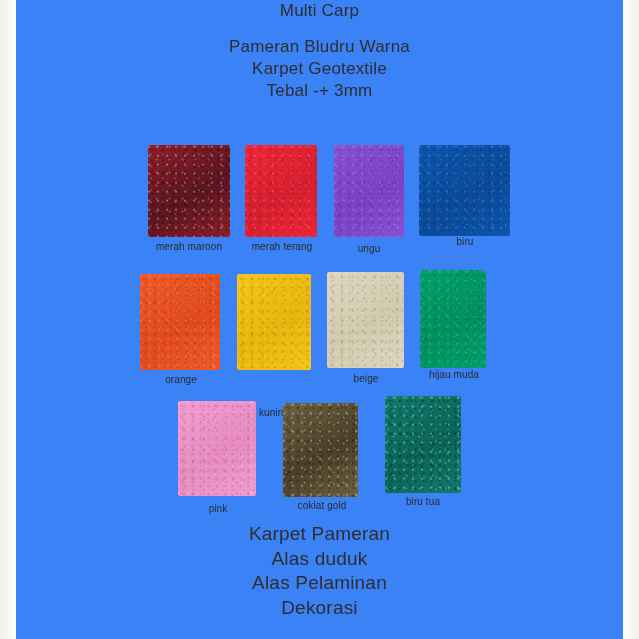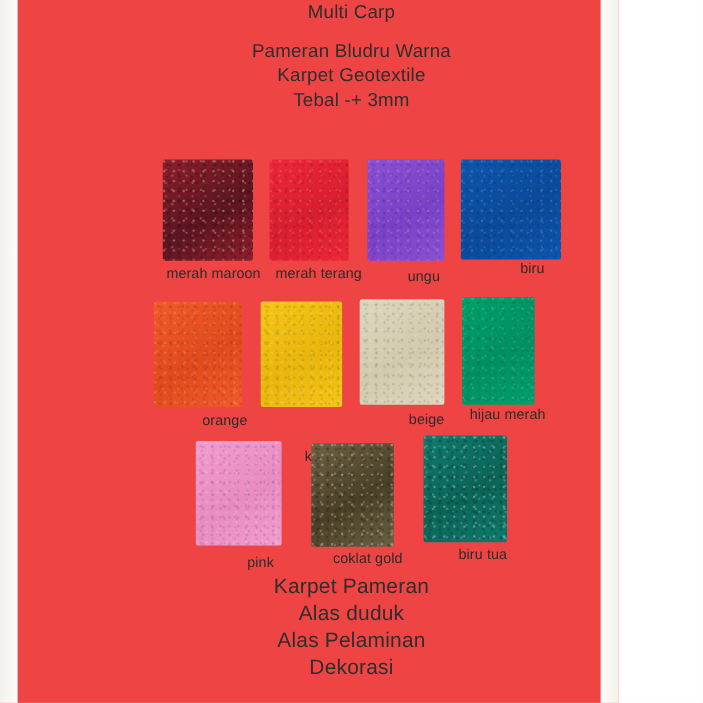--- a/index.html
+++ b/index.html
@@ -5,23 +5,23 @@
   html, body {
     margin: 0;
     padding: 0;
     background: #ffffff;
   }
   body {
     font-family: "Liberation Sans", sans-serif;
   }
   #page {
     position: relative;
-    width: 562px;
+    width: 639px;
     height: 639px;
-    background: #ef4444;
+    background: #3b82f6;
     overflow: hidden;
   }
   
   #page::before {
     content: "";
     position: absolute;
     left: 0; top: 0; bottom: 0;
     width: 16px;
     background: linear-gradient(to right, #f2f1ec, #fdfdfb);
     pointer-events: none;
@@ -87,22 +87,22 @@
       radial-gradient(circle at 82% 66%, rgba(0,0,0,0.35) 0.8px, transparent 1.6px),
       radial-gradient(circle at 24% 78%, rgba(255,255,255,0.35) 0.6px, transparent 1.3px),
       radial-gradient(circle at 54% 88%, rgba(0,0,0,0.30) 0.7px, transparent 1.5px);
     background-size: 9px 9px, 11px 11px, 13px 13px, 8px 8px, 12px 12px, 10px 10px;
     pointer-events: none;
   }
   .swatch.mottled::after { opacity: 0.62; }
 
   .swatch-label {
     position: absolute;
-    text-align: right;
-    font-size: 13px;
+    text-align: center;
+    font-size: 10px;
     color: #2b2b2b;
     letter-spacing: 0.1px;
     white-space: nowrap;
   }
 </style>
 </head>
 <body>
 
 <div id="page">
 
@@ -123,21 +123,21 @@
       <div class="swatch-label" style="left: 338px; top: 243px; width: 62px;">ungu</div>
       <div class="swatch" style="left: 419px; top: 145px; width: 91px; height: 91px; background: linear-gradient(150deg, rgb(13, 86, 174) 0%, rgb(10, 74, 154) 55%, rgb(13, 86, 174) 100%);"></div>
       <div class="swatch-label" style="left: 435px; top: 236px; width: 60px;">biru</div>
       <div class="swatch" style="left: 140px; top: 274px; width: 80px; height: 96px; background: linear-gradient(150deg, rgb(241, 90, 41) 0%, rgb(225, 74, 28) 55%, rgb(241, 90, 41) 100%);"></div>
       <div class="swatch-label" style="left: 137px; top: 374px; width: 88px;">orange</div>
       <div class="swatch" style="left: 237px; top: 274px; width: 74px; height: 96px; background: linear-gradient(150deg, rgb(245, 197, 24) 0%, rgb(232, 182, 12) 55%, rgb(245, 197, 24) 100%);"></div>
       <div class="swatch-label" style="left: 232px; top: 374px; width: 84px; margin-top: 33px;">kuning</div>
       <div class="swatch" style="left: 327px; top: 272px; width: 77px; height: 96px; background: linear-gradient(150deg, rgb(222, 215, 190) 0%, rgb(210, 202, 174) 55%, rgb(222, 215, 190) 100%);"></div>
       <div class="swatch-label" style="left: 328px; top: 373px; width: 76px;">beige</div>
       <div class="swatch" style="left: 420px; top: 270px; width: 66px; height: 98px; background: linear-gradient(150deg, rgb(0, 160, 107) 0%, rgb(0, 144, 97) 55%, rgb(0, 160, 107) 100%);"></div>
-      <div class="swatch-label" style="left: 412px; top: 369px; width: 84px;">hijau merah</div>
+      <div class="swatch-label" style="left: 412px; top: 369px; width: 84px;">hijau muda</div>
       <div class="swatch" style="left: 178px; top: 401px; width: 78px; height: 95px; background: linear-gradient(150deg, rgb(242, 156, 207) 0%, rgb(232, 139, 195) 55%, rgb(242, 156, 207) 100%);"></div>
       <div class="swatch-label" style="left: 187px; top: 503px; width: 62px;">pink</div>
       <div class="swatch mottled" style="left: 283px; top: 403px; width: 75px; height: 94px; background: linear-gradient(150deg, rgb(110, 98, 67) 0%, rgb(74, 64, 39) 55%, rgb(110, 98, 67) 100%);"></div>
       <div class="swatch-label" style="left: 278px; top: 500px; width: 88px;">coklat gold</div>
       <div class="swatch mottled" style="left: 385px; top: 396px; width: 76px; height: 97px; background: linear-gradient(150deg, rgb(14, 123, 108) 0%, rgb(10, 101, 87) 55%, rgb(14, 123, 108) 100%);"></div>
       <div class="swatch-label" style="left: 385px; top: 496px; width: 76px;">biru tua</div>
     </div>
 
   <div class="footer-block">
     <div>Karpet Pameran</div>

